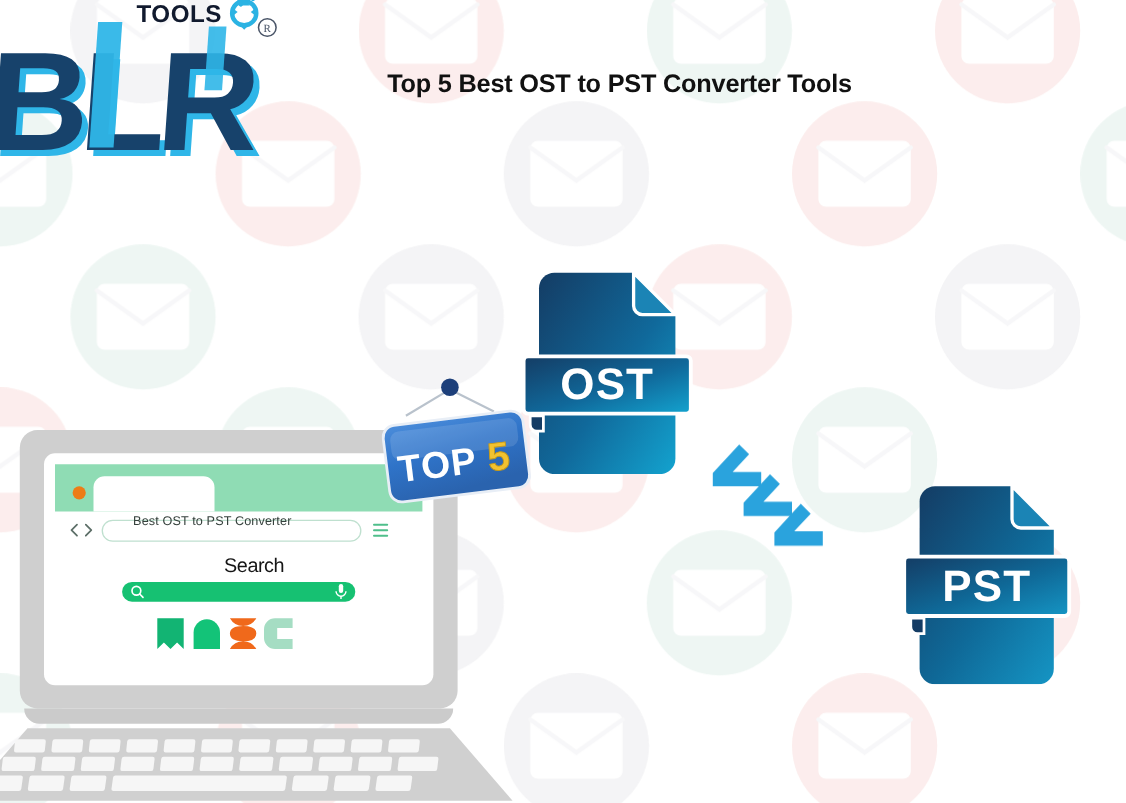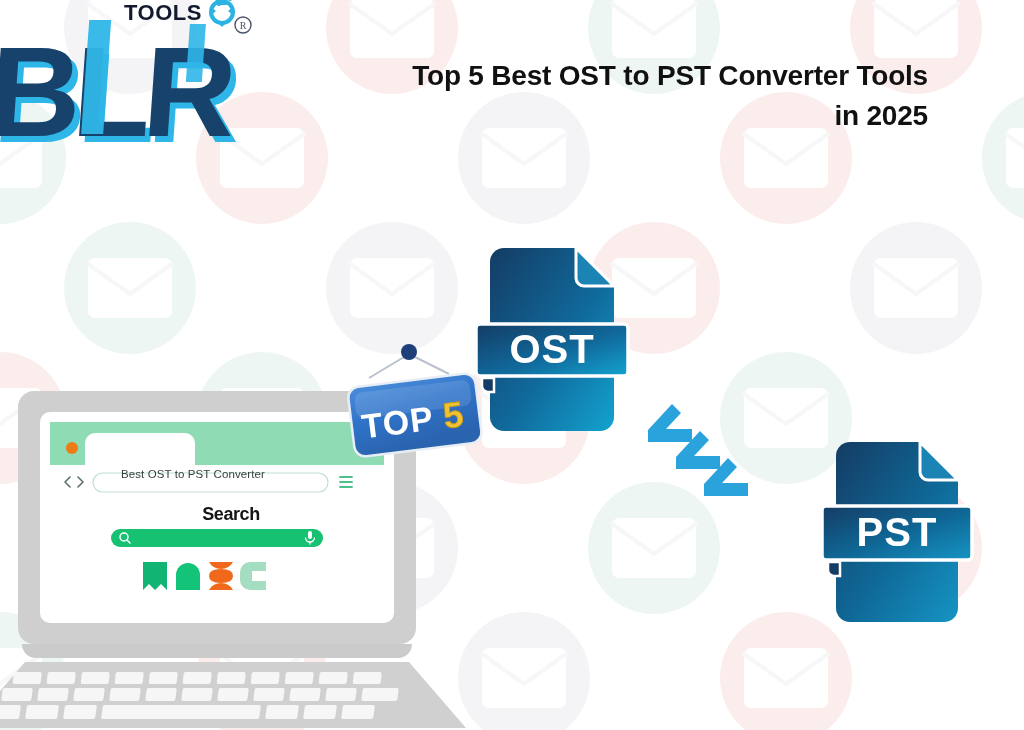--- a/index.html
+++ b/index.html
@@ -12,40 +12,40 @@
 
   
   #bg-pattern { position:absolute; inset:0; z-index:0; }
 
   
   #logo { position:absolute; left:-4px; top:-6px; width:272px; height:168px; z-index:6; }
 
   
   #headline {
     position:absolute; left:352px; top:56px; width:576px; z-index:5;
-    text-align:right; color:#111111;
-    font-size:28px; font-weight:bold; line-height:40px;
+    text-align:left; color:#111111;
+    font-size:23px; font-weight:bold; line-height:40px;
     letter-spacing:-0.2px;
   }
 
   
   #laptop { position:absolute; left:0px; top:385px; width:520px; height:345px; z-index:3; }
 
   
   #screen-ui {
     position:absolute; left:49px; top:424px; width:364px; height:208px; z-index:4;
     pointer-events:none;
   }
   .url-text {
     position:absolute; left:72px; top:44px; width:220px; 
     font-size:11.5px; color:#35403c; letter-spacing:.1px;
   }
   .search-title {
     position:absolute; left:0; top:80px; width:364px; text-align:center;
-    font-size:18px; font-weight:bold; color:#151515; letter-spacing:-0.4px;
+    font-size:18px; font-weight:normal; color:#151515; letter-spacing:-0.4px;
   }
 
   
   #ost { position:absolute; left:472px; top:246px; width:160px; height:185px; z-index:4; }
   #pst { position:absolute; left:818px; top:440px; width:158px; height:182px; z-index:4; }
 
   
   #arrows { position:absolute; left:640px; top:392px; width:120px; height:110px; z-index:4; }
 
   
@@ -129,21 +129,20 @@
       <text x="0" y="142" fill="#17426b" transform="skewX(-4)">BLR</text>
 
     </g>
     <rect x="95" y="26" width="22" height="114" fill="#2fb6e8" transform="skewX(-4)" opacity="0.95"></rect>
     <rect x="196" y="30" width="16" height="58" fill="#2fb6e8" transform="skewX(-4)" opacity="0.9"></rect>
   </g>
 </svg>
 
 <div id="headline">
   <div>Top 5 Best OST to PST Converter Tools</div>
-  <div>in 2025</div>
 </div>
 
 <svg id="laptop" viewBox="0 0 520 345" width="520" height="345">
 
   <rect x="18" y="6" width="398" height="253" rx="16" fill="#cfcfcf"></rect>
 
   <rect x="40" y="27" width="354" height="211" rx="10" fill="#ffffff"></rect>
 
   <path d="M50,37 h334 v43 h-334 z" fill="#8fdcb4"></path>
   <path d="M85,80 v-22 a10,10 0 0 1 10,-10 h90 a10,10 0 0 1 10,10 v22 z" fill="#ffffff"></path>

